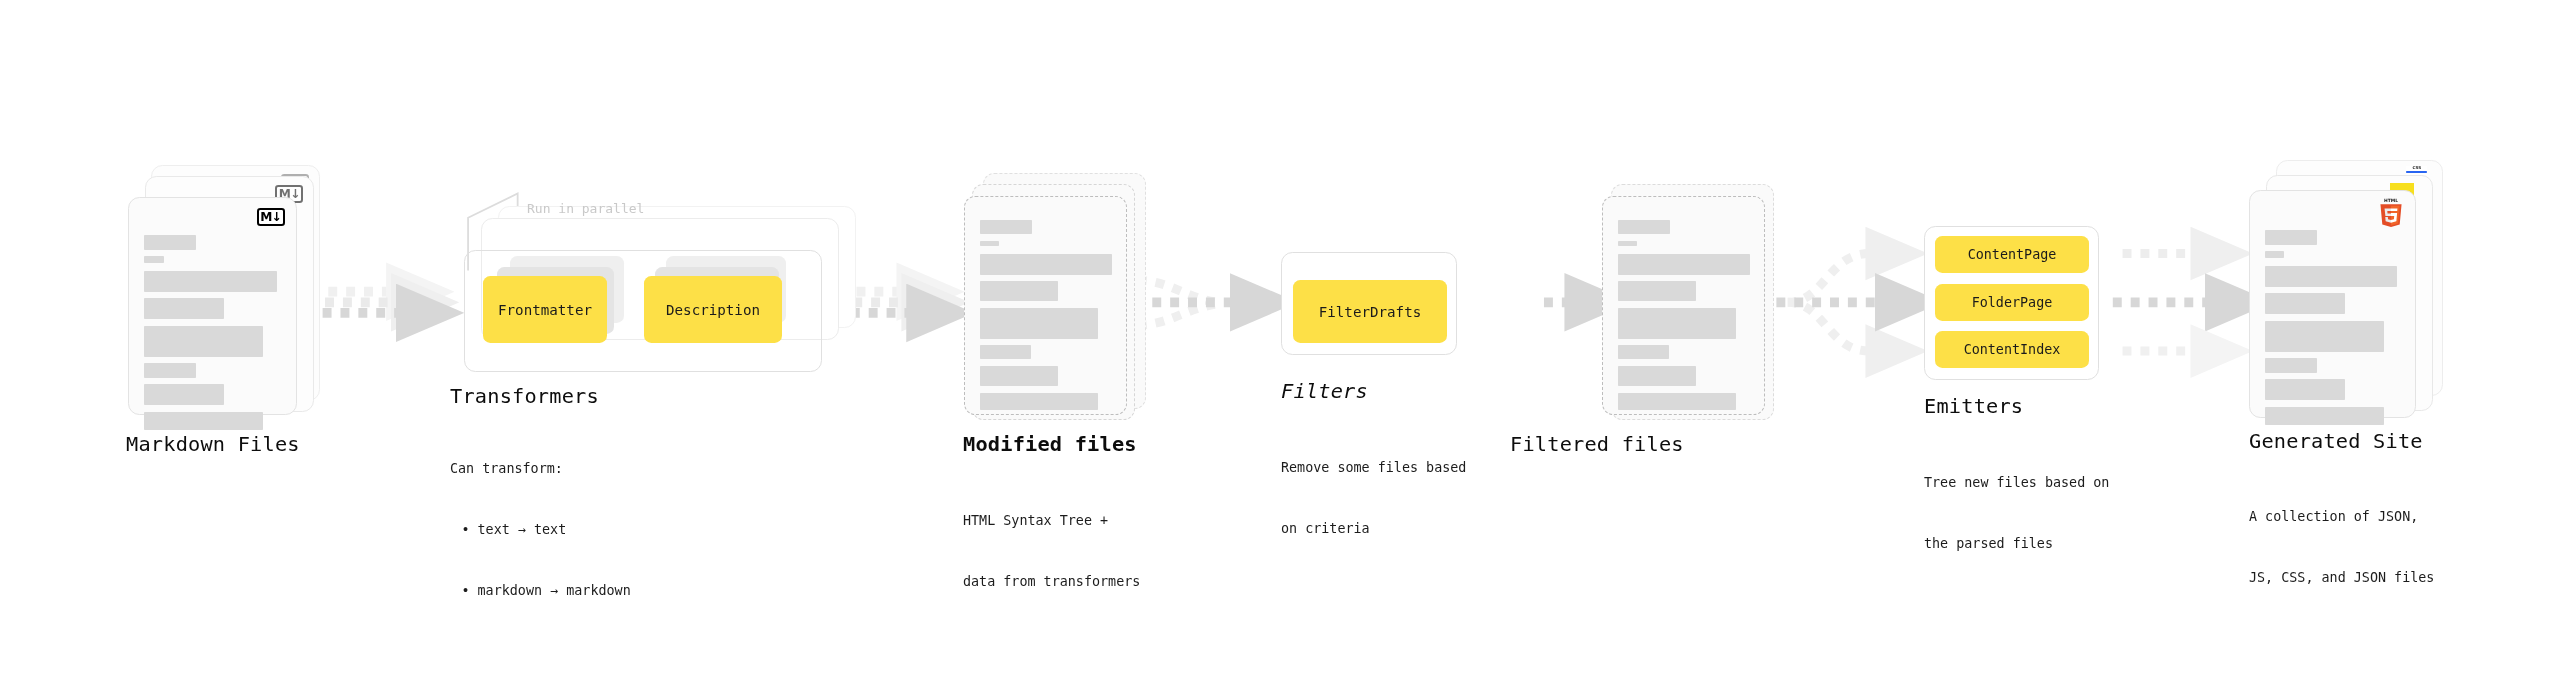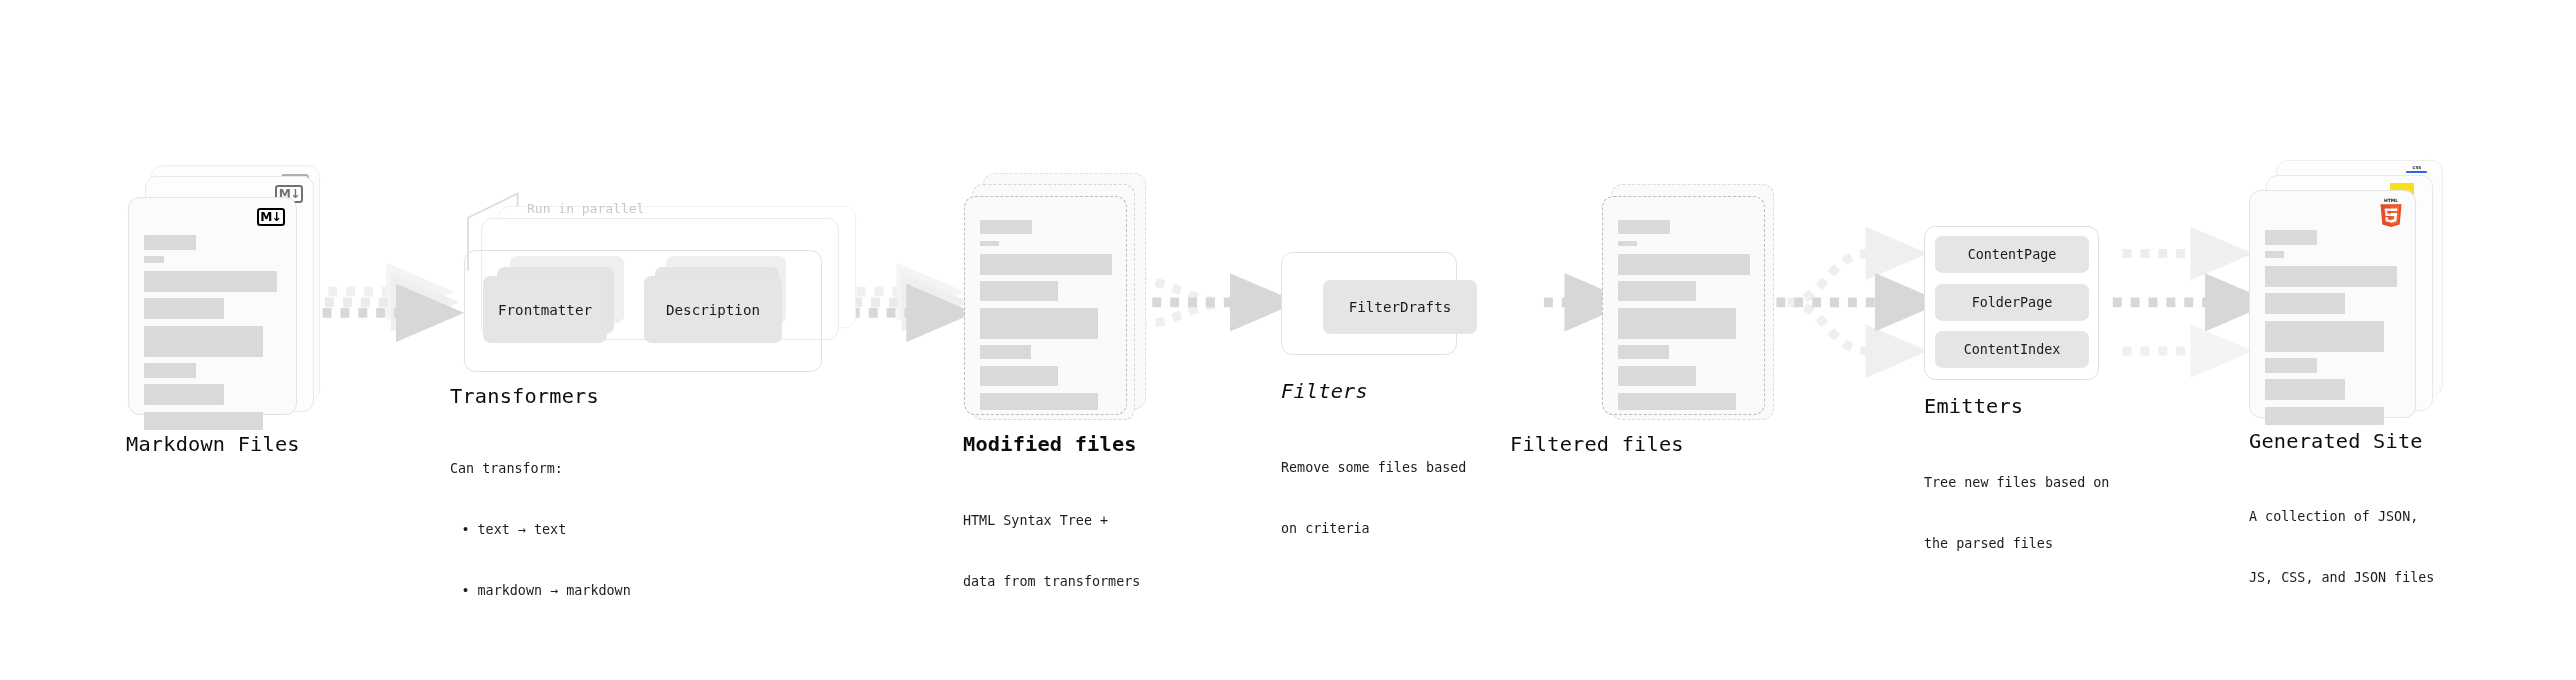--- a/index.html
+++ b/index.html
@@ -97,21 +97,21 @@
     position: absolute;
     border: 1.3px solid #e0e0e0;
     border-radius: 11.4px;
     background: #ffffff;
   }
   .group-box.g2 { border-color: #ececec; }
   .group-box.g3 { border-color: #f2f2f2; }
 
   .pill {
     position: absolute;
-    background: #e5e5e5;
+    background: #fde047;
     border-radius: 7.3px;
     display: flex;
     align-items: center;
     justify-content: center;
     color: #1b1b1b;
     font-size: 14.2px;
     white-space: nowrap;
   }
   .pill.l2 { background: #e4e4e4; color: transparent; }
   .pill.l3 { background: #efefef; color: transparent; }
@@ -297,21 +297,21 @@
 
   <div class="title" style="left:963px; top:432px;font-weight:bold;">Modified files</div>
 
   <div class="caption" style="left:963px; top:470px;">
     <div>HTML Syntax Tree +</div>
     <div>data from transformers</div>
   </div>
 
   <div>
     <div class="group-box" style="left:1281px; top:252px; width:176px; height:103px;"></div>
-    <div class="pill" style="left:1293px; top:280px; width:154px; height:54px;margin-left:30px;">FilterDrafts</div>
+    <div class="pill" style="left:1293px; top:280px; width:154px; height:63px;">FilterDrafts</div>
   </div>
 
   <div class="title" style="left:1281px; top:379px;font-style:italic;">Filters</div>
 
   <div class="caption" style="left:1281px; top:417px;">
     <div>Remove some files based</div>
     <div>on criteria</div>
   </div>
 
   <div class="doc-stack">

